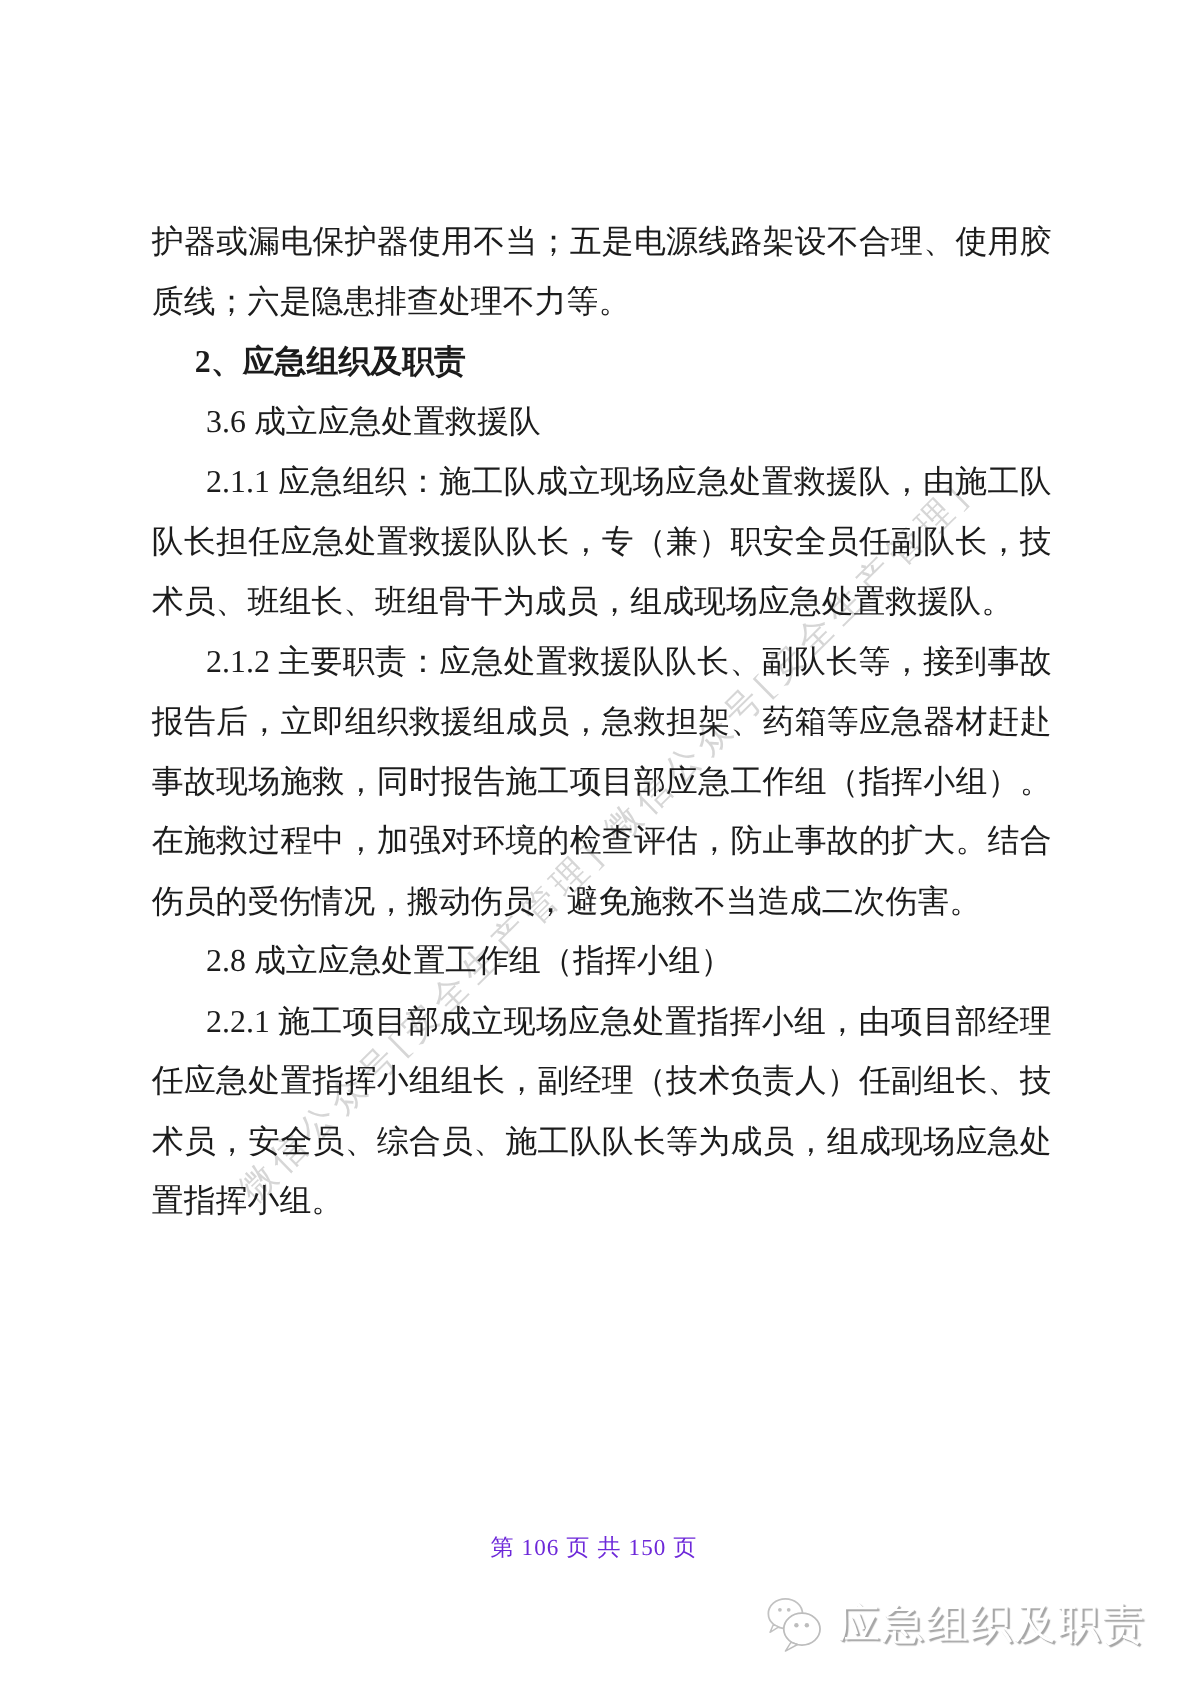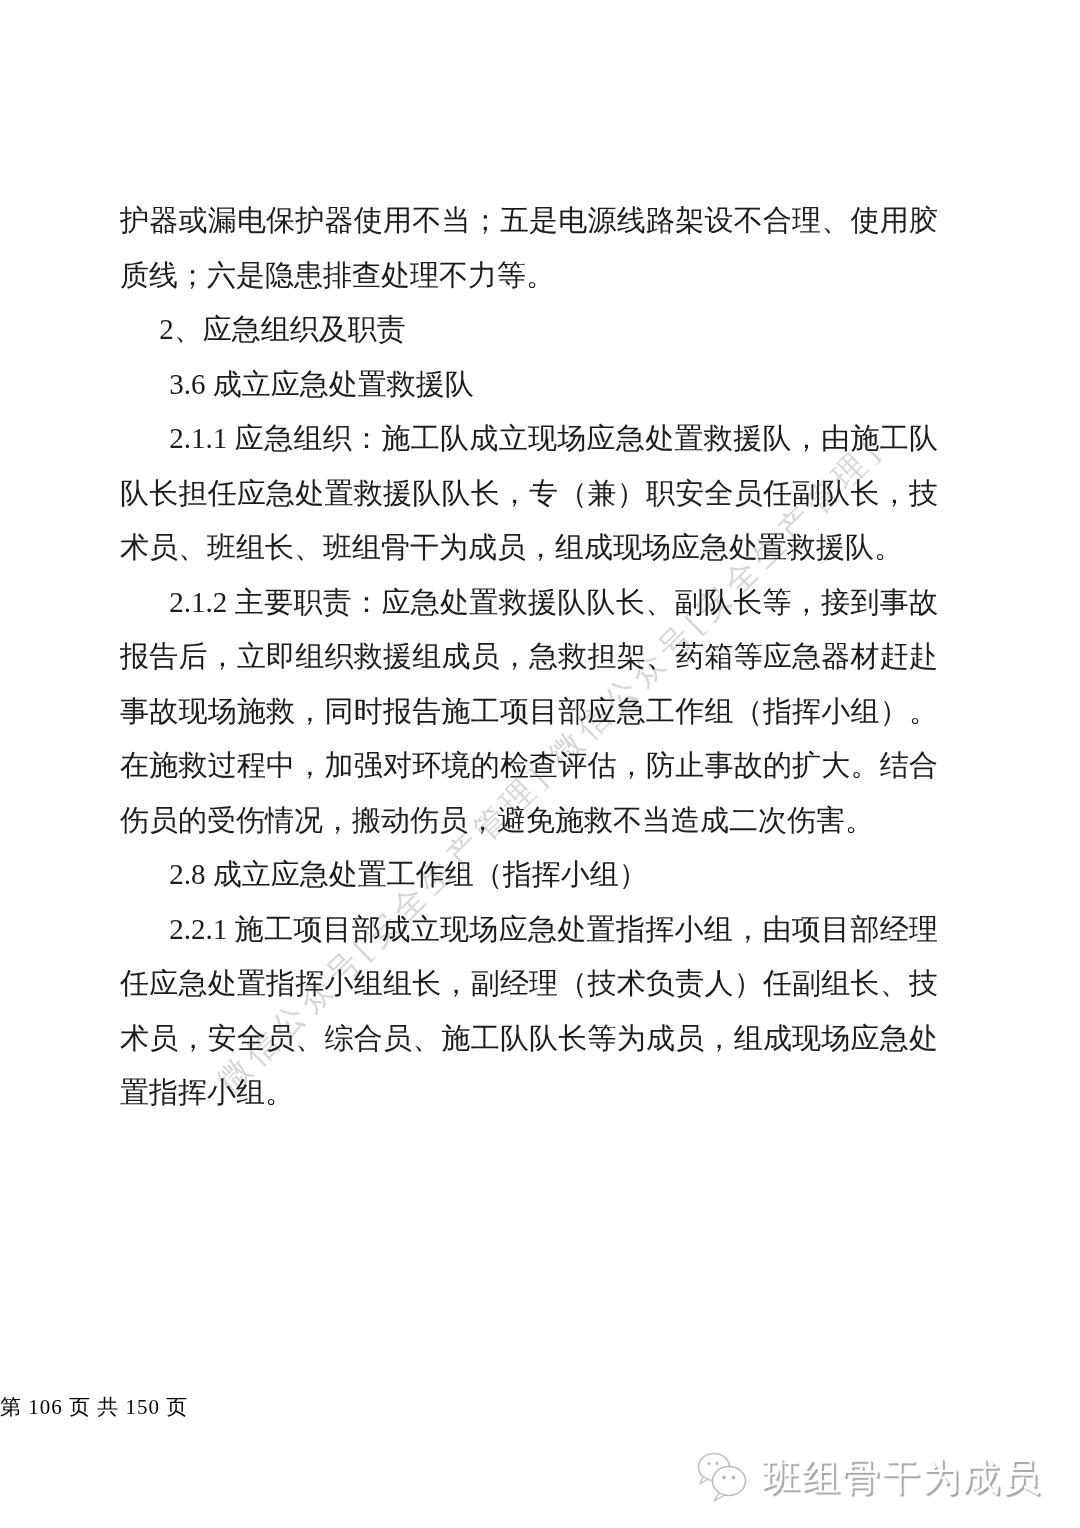--- a/index.html
+++ b/index.html
@@ -35,47 +35,49 @@
     opacity: 0.75;
     white-space: nowrap;
     text-align: center;
     transform: rotate(-44.5deg);
     transform-origin: 50% 50%;
     user-select: none;
     pointer-events: none;
   }
   .content {
     position: absolute;
-    left: 120px;
+    left: 138px;
     top: 193px;
     width: 818px;
   }
   .content p {
     margin: 0;
     padding: 0;
     font-size: 29px;
     line-height: 54.5px;
     color: #1c1c1c;
     text-align: justify;
     text-indent: 1.7em;
   }
   .content p.continued {
     text-indent: 0;
   }
   .content p.heading {
     text-indent: 1.35em;
+    font-weight: bold;
   }
   .footer-pageno {
     position: absolute;
     left: 0;
     top: 1392px;
     width: 1080px;
+    text-align: center;
     font-size: 21px;
     line-height: 30px;
-    color: #000000;
+    color: #6d28d9;
     letter-spacing: 1px;
   }
   .brand {
     position: absolute;
     right: 38px;
     top: 1448px;
     height: 58px;
     display: flex;
     align-items: center;
     gap: 10px;
@@ -121,16 +123,16 @@
         <path d="M9 27 L6 34 L14 29 Z" fill="#ffffff" stroke="#c2c2c2" stroke-width="1.3" stroke-linejoin="round"></path>
         <circle cx="15" cy="13.5" r="1.7" fill="#c2c2c2"></circle>
         <circle cx="23" cy="13.5" r="1.7" fill="#c2c2c2"></circle>
 
         <ellipse cx="35" cy="31" rx="16.5" ry="14.5" fill="#ffffff" stroke="#bdbdbd" stroke-width="1.6"></ellipse>
         <path d="M25 43 L20 51 L31 45 Z" fill="#ffffff" stroke="#bdbdbd" stroke-width="1.3" stroke-linejoin="round"></path>
         <circle cx="30" cy="27.5" r="2" fill="#bdbdbd"></circle>
         <circle cx="39.5" cy="27.5" r="2" fill="#bdbdbd"></circle>
       </svg>
     </span>
-    <span class="brand-text">班组骨干为成员</span>
+    <span class="brand-text">应急组织及职责</span>
   </div>
 
 </div>
 
 </body></html>

